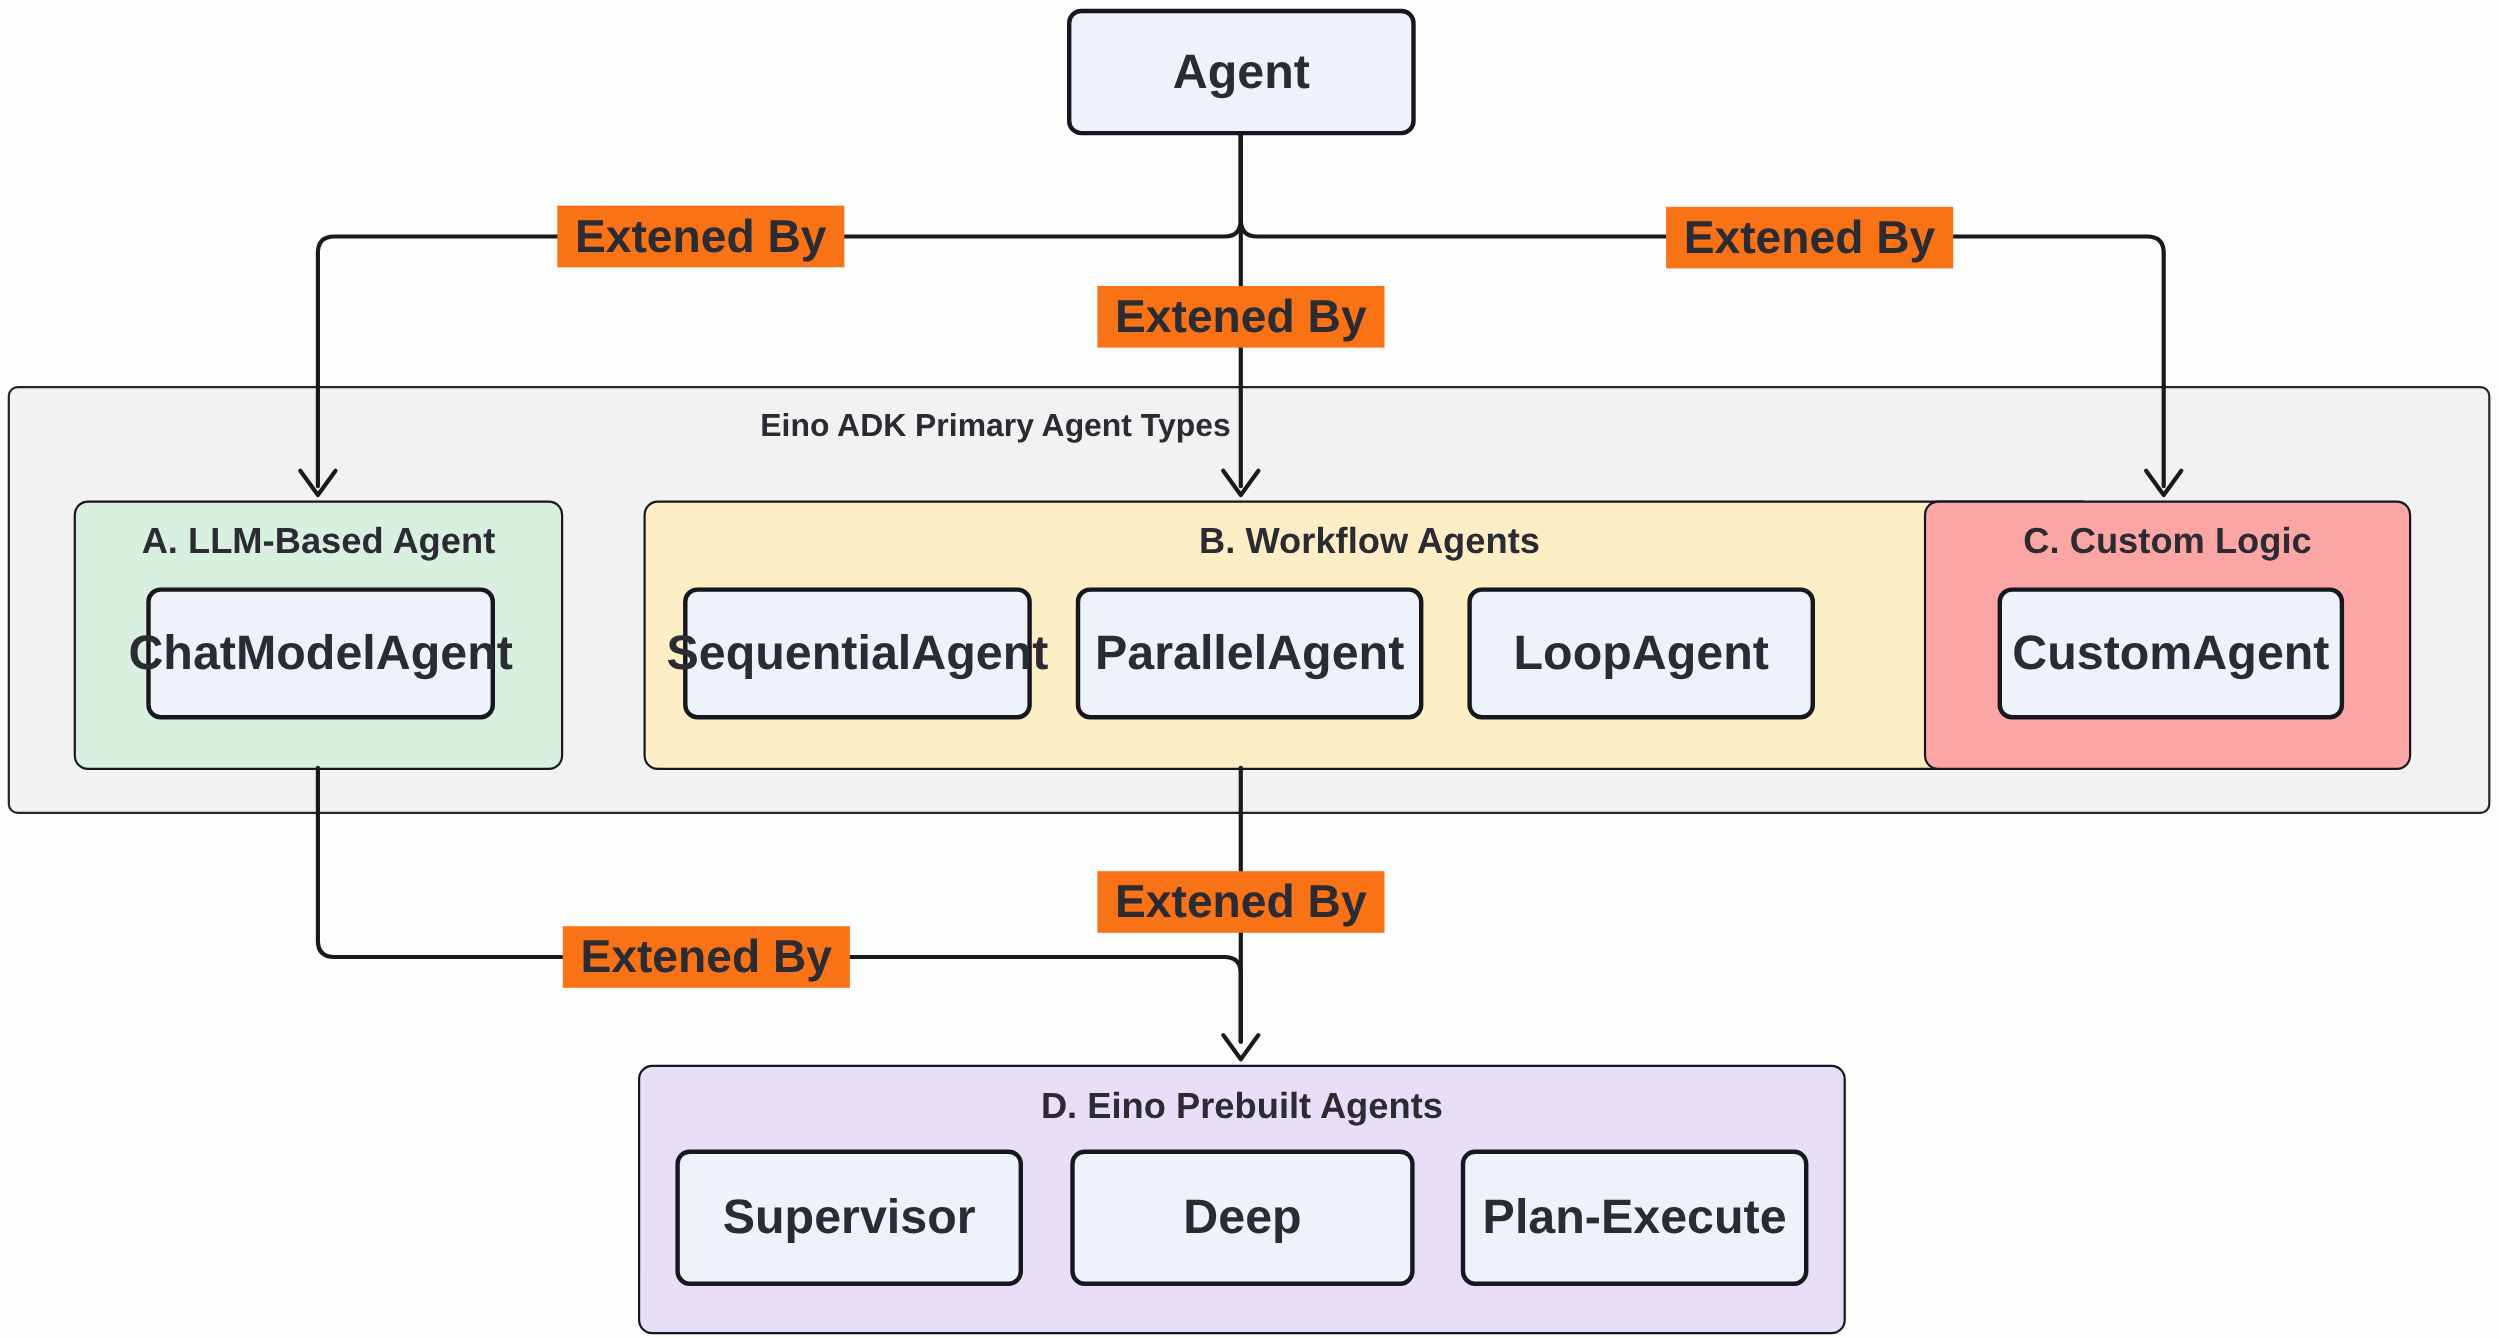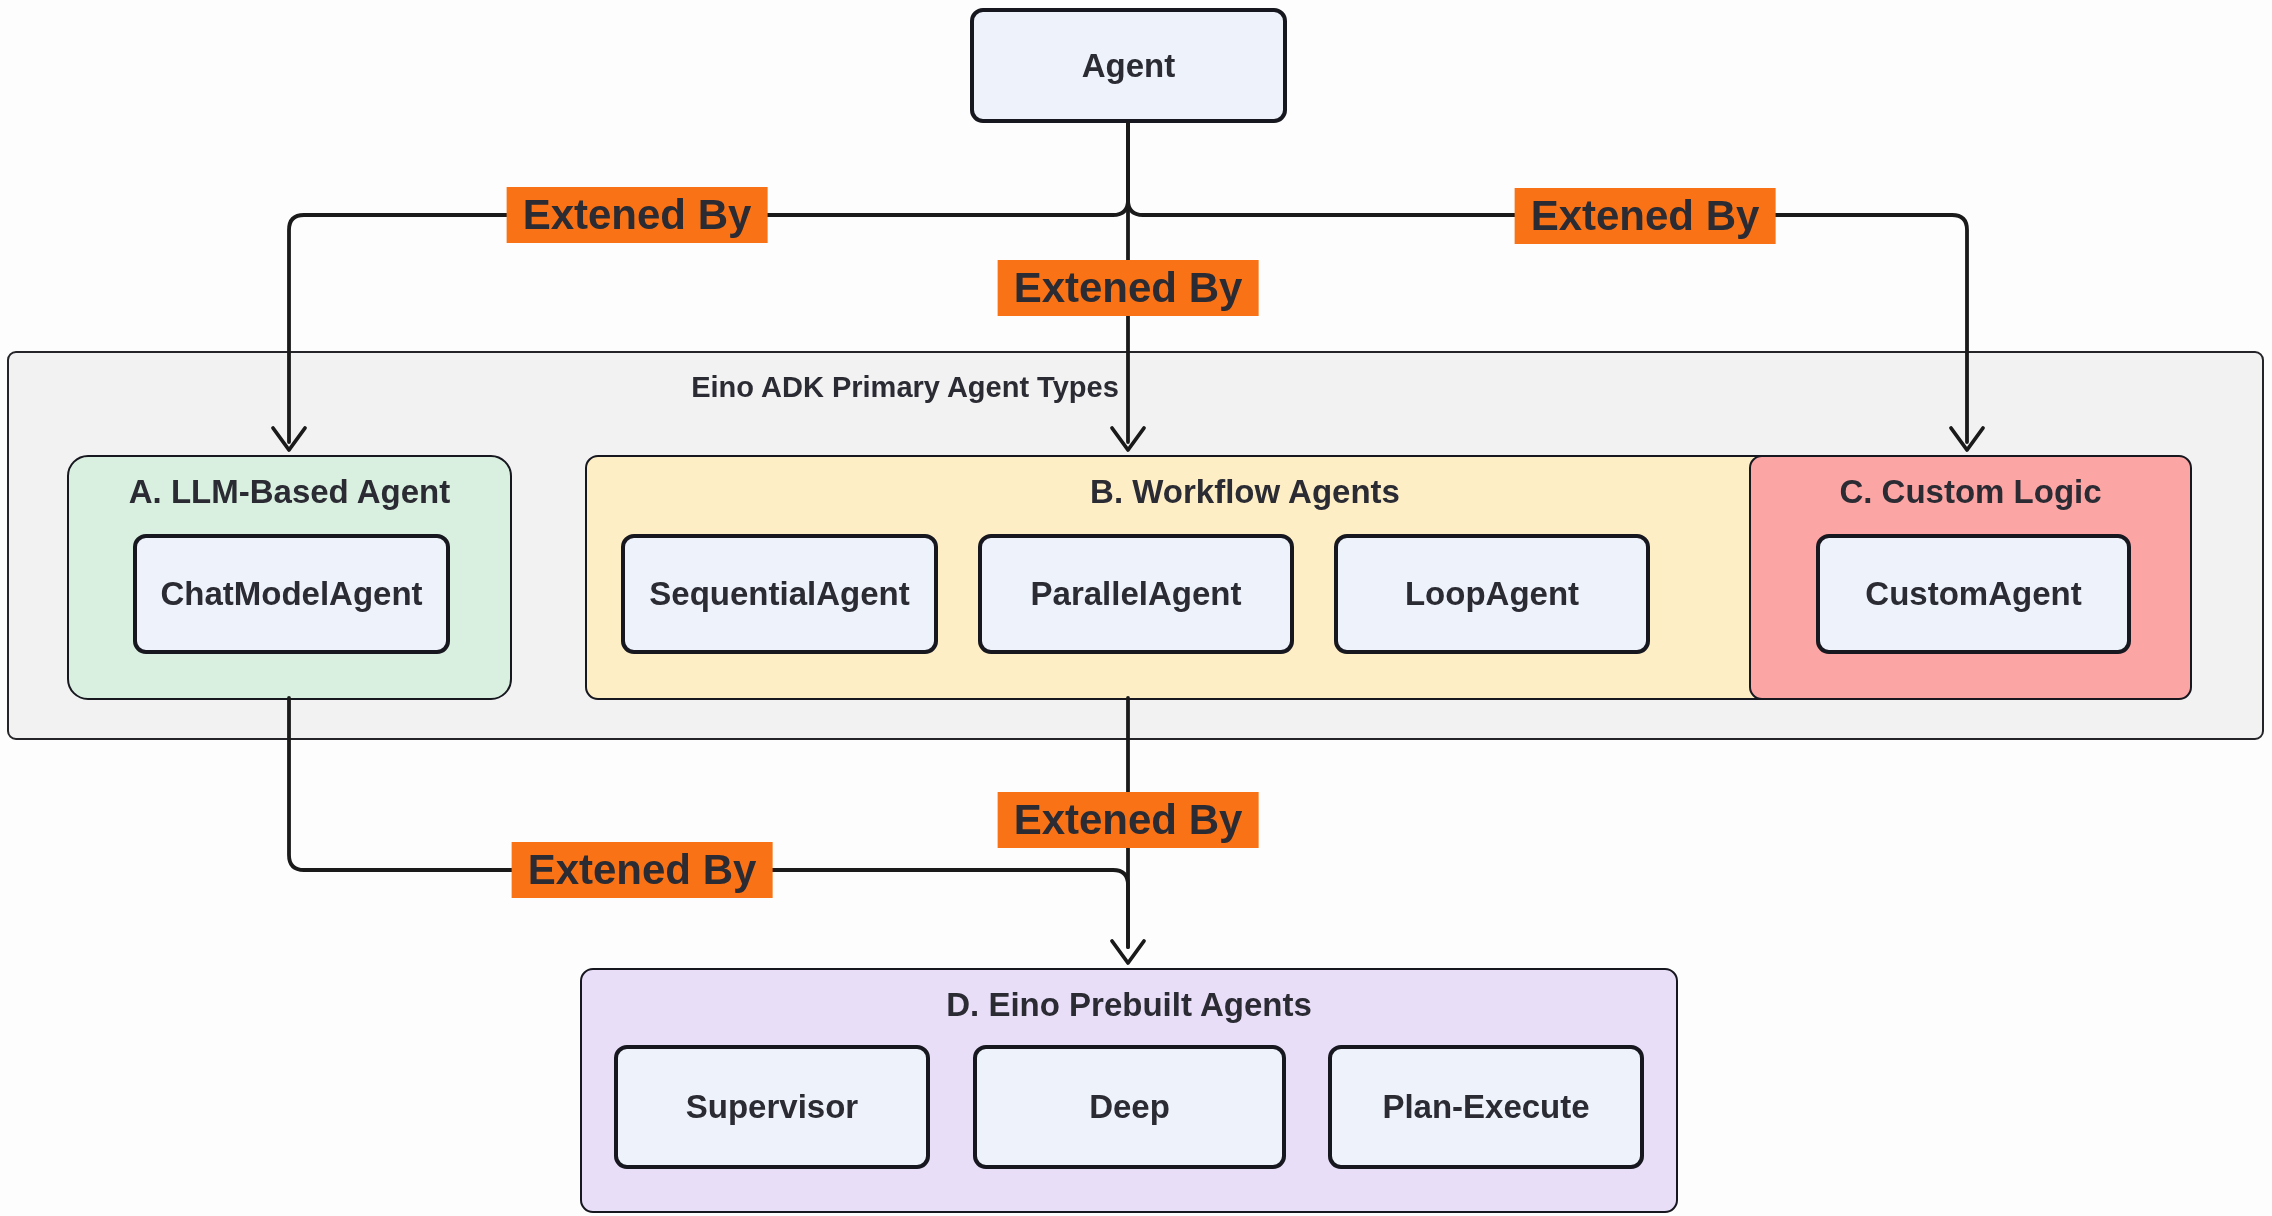--- a/index.html
+++ b/index.html
@@ -15,21 +15,21 @@
   .edges-svg{
     position:absolute;left:0;top:0;width:2272px;height:1216px;
     z-index:3;pointer-events:none;
   }
   .node{
     position:absolute;
     background:#eef2fb;
     border:4px solid #17171f;
     border-radius:13px;
     display:flex;align-items:center;justify-content:center;
-    font-size:33px;
+    font-size:44px;
     z-index:2;
     box-sizing:border-box;
     text-align:center;
   }
   .container-box{
     position:absolute;
     left:7px;top:351px;width:2257px;height:389px;
     background:#f2f2f3;
     border:2.5px solid #252529;
     border-radius:9px;
@@ -99,21 +99,21 @@
     </g>
   </svg>
 
   <div class="node" style="left:970px;top:8px;width:317px;height:115px;">
     <span>Agent</span>
   </div>
 
   <div class="container-box" style="background-color: rgb(242, 242, 243);">
     <div class="container-title">Eino ADK Primary Agent Types</div>
 
-    <div class="group group-a" style="background-color: rgb(217, 239, 223); border-radius: 21px;">
+    <div class="group group-a" style="background-color: rgb(217, 239, 223);">
       <div class="group-title">A. LLM-Based Agent</div>
       <div class="node" style="left:64px;top:77px;width:317px;height:120px;">
         <span>ChatModelAgent</span>
       </div>
     </div>
 
     <div class="group group-b" style="background-color: rgb(253, 238, 198);">
       <div class="group-title">B. Workflow Agents</div>
       <div class="node" style="left:34px;top:77px;width:317px;height:120px;text-align:center;">
         <span>SequentialAgent</span>

